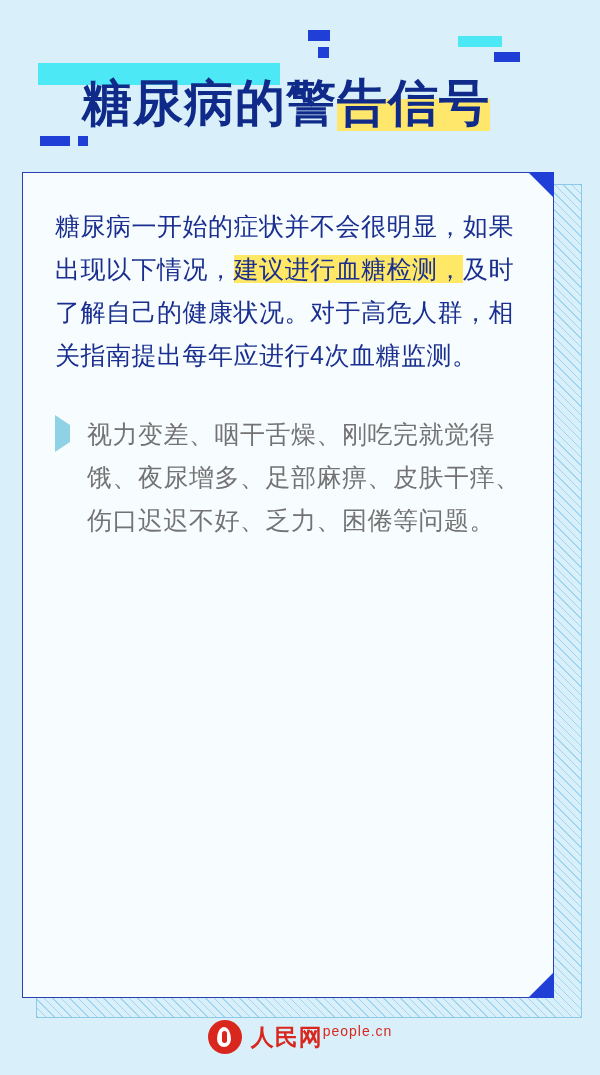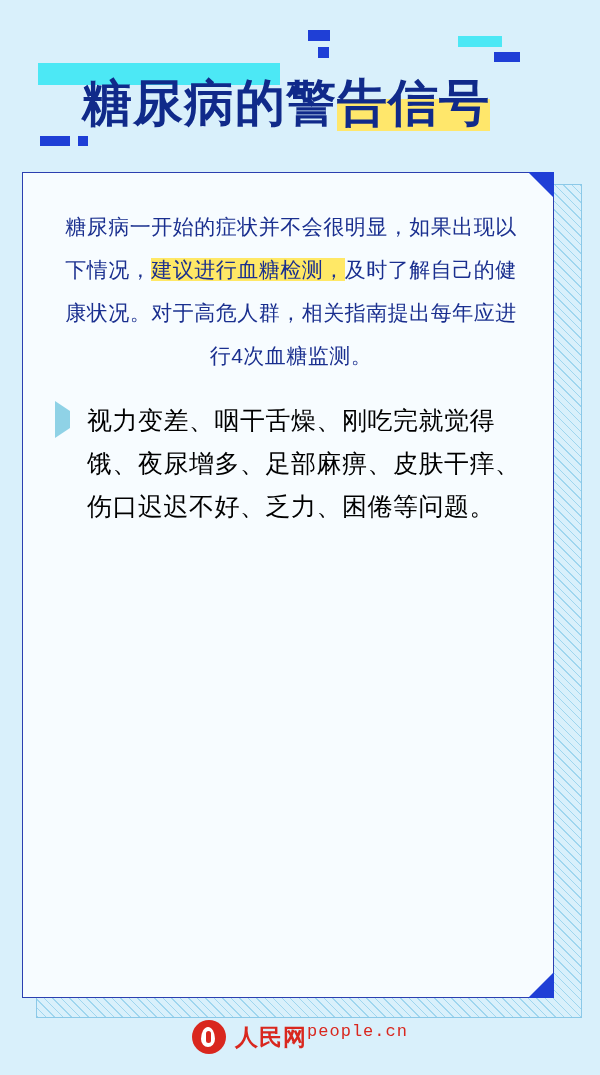--- a/index.html
+++ b/index.html
@@ -127,26 +127,25 @@
   }
 
   
   .content {
     position: absolute;
     left: 32px;
     top: 32px;
     right: 26px;
   }
   .para {
-    font-size: 21px;
+    font-size: 25px;
     line-height: 43px;
     color: #1a2f8f;
-    margin: 0 0 22px 0;
+    margin: 0 0 36px 0;
     letter-spacing: 0.5px;
-    text-align: center;
   }
   .mark {
     background-color: #ffe866;
   }
 
   .bullet-row {
     display: flex;
     align-items: flex-start;
     margin: 0 0 14px 0;
   }
@@ -159,21 +158,21 @@
   .bullet-icon .tri {
     width: 0;
     height: 0;
     border-left: 15px solid #8fd2e6;
     border-top: 10px solid transparent;
     border-bottom: 10px solid transparent;
   }
   .bullet-text {
     font-size: 25px;
     line-height: 43px;
-    color: #000000;
+    color: #737373;
     letter-spacing: 0.5px;
     flex: 1 1 auto;
   }
 
   
   .footer {
     position: absolute;
     left: 0;
     right: 0;
     top: 1020px;
@@ -216,25 +215,24 @@
     justify-content: center;
   }
   .logo-cn {
     font-size: 23px;
     font-weight: bold;
     color: #d9271e;
     line-height: 24px;
     letter-spacing: 1px;
   }
   .logo-en {
-    font-size: 17px;
+    font-size: 14px;
     color: #d9271e;
     line-height: 13px;
     letter-spacing: 1px;
-    font-family: Liberation Mono, monospace;
   }
 </style>
 </head>
 <body>
 
 <div class="deco deco-cyan-bar"></div>
 <div class="deco deco-blue-small-1"></div>
 <div class="deco deco-blue-small-2"></div>
 <div class="deco deco-cyan-small"></div>
 <div class="deco deco-blue-small-3"></div>

